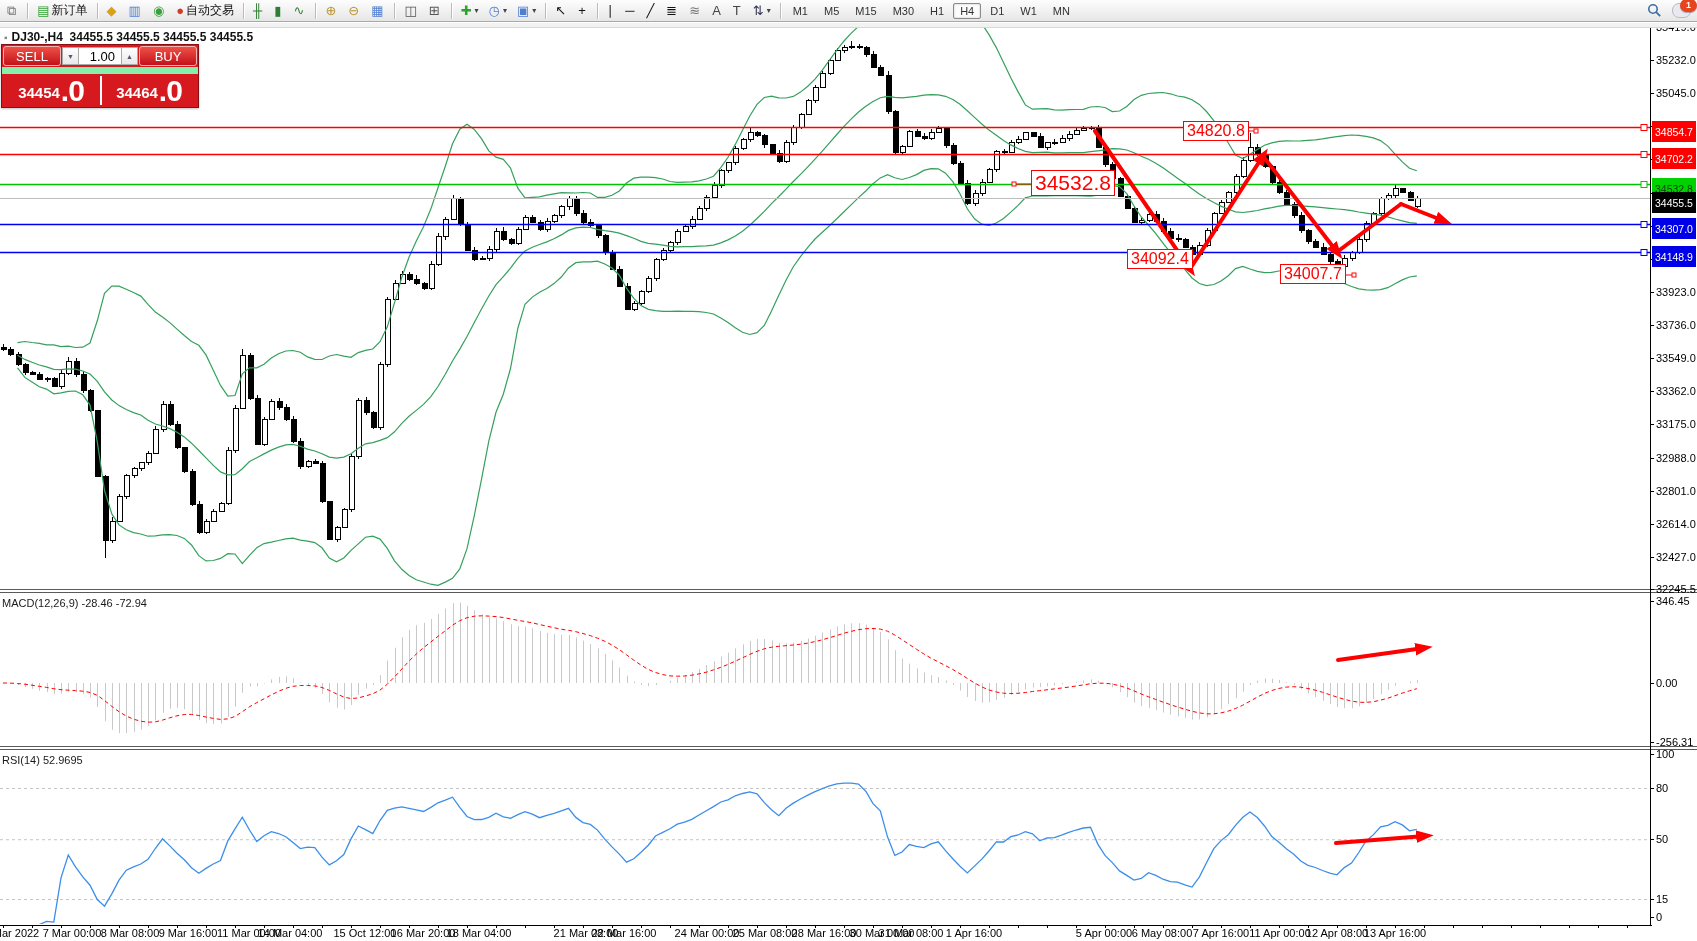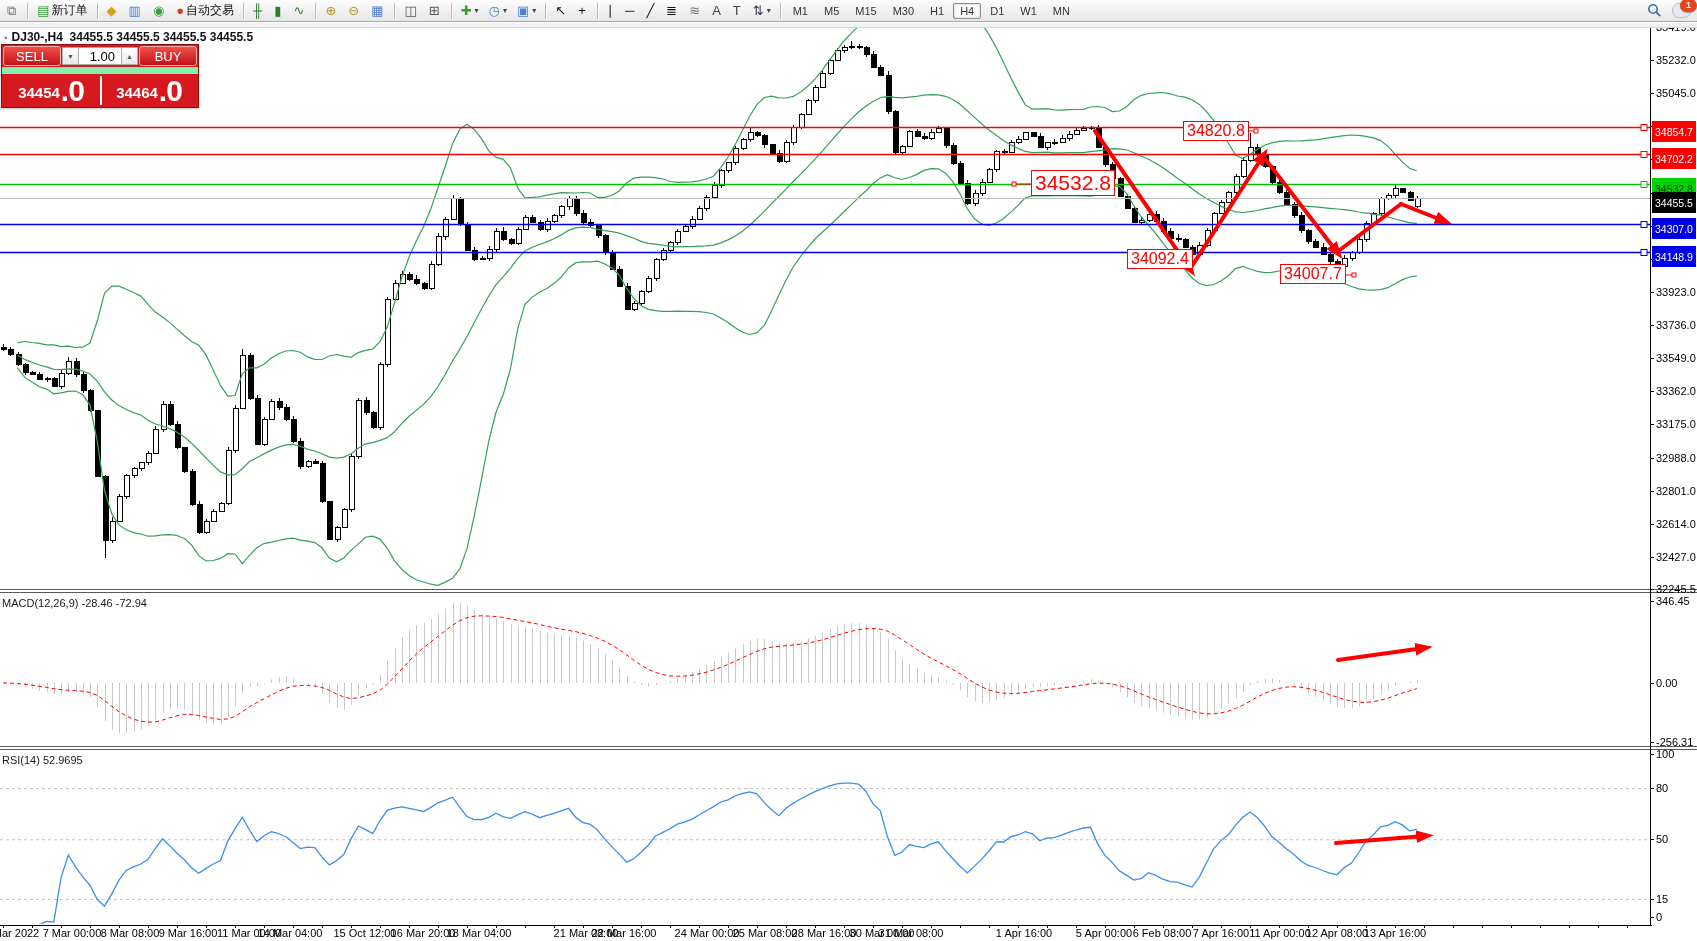--- a/index.html
+++ b/index.html
@@ -971,20 +971,20 @@
     <div class="tlabel" style="left:365px;">15 Oct 12:00</div>
     <div class="tlabel" style="left:423px;">16 Mar 20:00</div>
     <div class="tlabel" style="left:479px;">18 Mar 04:00</div>
     <div class="tlabel" style="left:586px;">21 Mar 08:00</div>
     <div class="tlabel" style="left:624px;">22 Mar 16:00</div>
     <div class="tlabel" style="left:707px;">24 Mar 00:00</div>
     <div class="tlabel" style="left:765px;">25 Mar 08:00</div>
     <div class="tlabel" style="left:824px;">28 Mar 16:00</div>
     <div class="tlabel" style="left:882px;">30 Mar 00:00</div>
     <div class="tlabel" style="left:911px;">31 Mar 08:00</div>
-    <div class="tlabel" style="left:1008px;padding-left:32px;">1 Apr 16:00</div>
+    <div class="tlabel" style="left:958px;padding-left:32px;">1 Apr 16:00</div>
     <div class="tlabel" style="left:1104px;">5 Apr 00:00</div>
-    <div class="tlabel" style="left:1162px;">6 Feb 08:00</div>
+    <div class="tlabel" style="left:1162px;">6 May 08:00</div>
     <div class="tlabel" style="left:1221px;">7 Apr 16:00</div>
     <div class="tlabel" style="left:1280px;">11 Apr 00:00</div>
     <div class="tlabel" style="left:1337px;">12 Apr 08:00</div>
     <div class="tlabel" style="left:1395px;">13 Apr 16:00</div>
   </div>
 
 </body></html>

